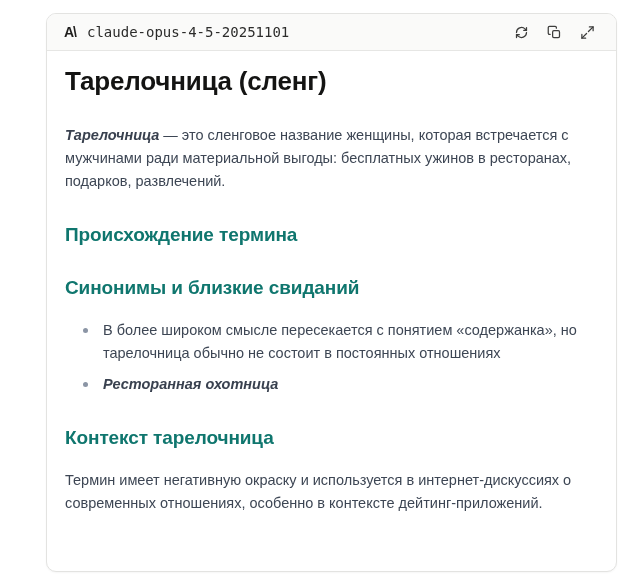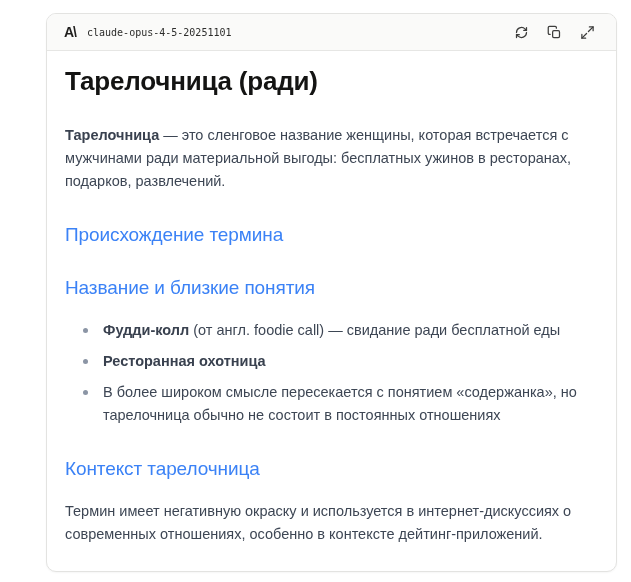--- a/index.html
+++ b/index.html
@@ -30,21 +30,21 @@
   .logo {
     font-weight: 800;
     font-size: 14px;
     color: #1f1e1d;
     letter-spacing: -1px;
     margin-right: 11px;
     line-height: 1;
   }
   .model-name {
     font-family: "DejaVu Sans Mono", "Liberation Mono", monospace;
-    font-size: 10px;
+    font-size: 14px;
     color: #2c2c2b;
     letter-spacing: 0px;
   }
   .header-spacer { flex: 1; }
   .icon-btn {
     background: none;
     border: none;
     width: 24px; height: 24px;
     display: flex;
     align-items: center;
@@ -65,26 +65,26 @@
     color: #141413;
     margin: 2px 0 27px 0;
     letter-spacing: -0.2px;
   }
   .para {
     font-size: 14.5px;
     line-height: 23px;
     color: #3d4654;
     margin: 0 0 27px 0;
   }
-  .para b, .li-text b { font-weight: 700; color: #39414f; }
+  .para b, .li-text b { font-weight: 700; color: #39414f; font-style: italic; }
   h2 {
     font-size: 19px;
     line-height: 23px;
-    font-weight: 400;
-    color: #3b82f6;
+    font-weight: 700;
+    color: #0f766e;
     margin: 30px 0 20px 0;
     letter-spacing: -0.1px;
   }
   ul.bullets {
     list-style: none;
     margin: 0 0 24px 0;
   }
   ul.bullets li {
     position: relative;
     padding-left: 38px;
@@ -133,30 +133,29 @@
         <polyline points="15 3 21 3 21 9"></polyline>
         <line x1="21" y1="3" x2="13.5" y2="10.5"></line>
         <polyline points="9 21 3 21 3 15"></polyline>
         <line x1="3" y1="21" x2="10.5" y2="13.5"></line>
       </svg>
     </button>
   </div>
 
   <div class="card-body">
 
-    <h1>Тарелочница (ради)</h1>
+    <h1>Тарелочница (сленг)</h1>
 
     <p class="para"><b>Тарелочница</b><span> — это сленговое название женщины, которая встречается с мужчинами ради материальной выгоды: бесплатных ужинов в ресторанах, подарков, развлечений.</span></p>
 
     <h2>Происхождение термина</h2>
 
-    <h2>Название и близкие понятия</h2>
+    <h2>Синонимы и близкие свиданий</h2>
     <ul class="bullets">
-      <li><span class="li-text"><b>Фудди-колл</b><span> (от англ. foodie call) — свидание ради бесплатной еды</span></span></li>
+      <li><span class="li-text"><b></b><span>В более широком смысле пересекается с понятием «содержанка», но тарелочница обычно не состоит в постоянных отношениях</span></span></li>
       <li><span class="li-text"><b>Ресторанная охотница</b><span></span></span></li>
-      <li><span class="li-text"><b></b><span>В более широком смысле пересекается с понятием «содержанка», но тарелочница обычно не состоит в постоянных отношениях</span></span></li>
     </ul>
 
     <h2>Контекст тарелочница</h2>
     <p class="para">Термин имеет негативную окраску и используется в интернет-дискуссиях о современных отношениях, особенно в контексте дейтинг-приложений.</p>
 
   </div>
 </div>
 
 </body></html>

